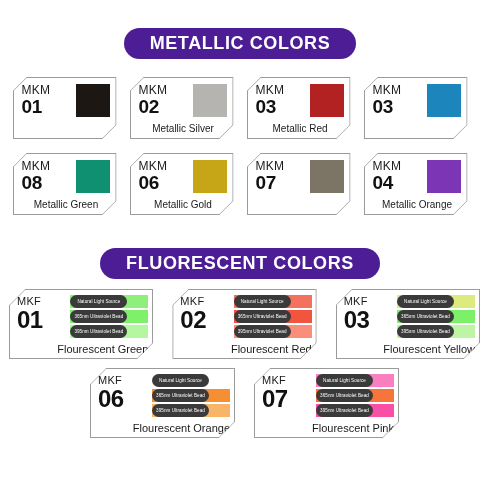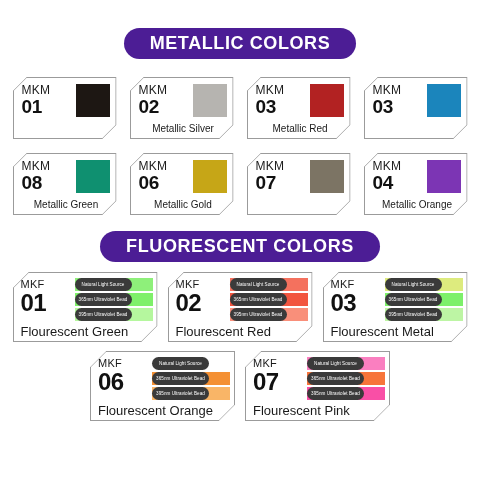--- a/index.html
+++ b/index.html
@@ -126,20 +126,21 @@
   }
   .fl-row.second { margin-top: 9px; }
 
   .fl-card {
     position: relative;
     width: 145px;
     height: 70px;
     box-sizing: border-box;
     clip-path: polygon(16px 0, 100% 0, 100% calc(100% - 16px),
                        calc(100% - 16px) 100%, 0 100%, 0 16px);
+    margin-left: 9px;
   }
   .fl-card-border {
     position: absolute;
     inset: 0;
     background: #9b9b9b;
     clip-path: polygon(16px 0, 100% 0, 100% calc(100% - 16px),
                        calc(100% - 16px) 100%, 0 100%, 0 16px);
   }
   .fl-card-inner {
     position: absolute;
@@ -209,22 +210,22 @@
     letter-spacing: 0.05px;
     display: flex;
     align-items: center;
     justify-content: center;
     padding: 0 4px;
     white-space: nowrap;
     z-index: 2;
     min-width: 57px;
   }
   .fl-name {
-    font-size: 13px;
-    text-align: left;
+    font-size: 11px;
+    text-align: right;
     color: #1a1a1a;
     line-height: 1;
     padding-bottom: 1px;
   }
 </style>
 </head>
 <body>
 
 <div class="section-header-row" style="margin-top:28px;">
   <div class="section-header">METALLIC COLORS</div>
@@ -346,21 +347,21 @@
         <div class="mk-swatch" style="background: rgb(124, 53, 180);"></div>
       </div>
       <div class="mk-name">Metallic Orange</div>
     </div>
   </div>
 
 </div>
 
 <div class="fl-section">
 
-  <div class="section-header-row" style="margin-top:16px;align-items:center;">
+  <div class="section-header-row" style="margin-top:33px;align-items:center;">
     <div class="section-header">FLUORESCENT COLORS</div>
   </div>
 
   <div class="fl-row">
 
     <div class="fl-card">
       <div class="fl-card-border"></div>
       <div class="fl-card-inner"></div>
       <div class="fl-content">
         <div class="fl-top">
@@ -423,21 +424,21 @@
               <span class="fl-pill">Natural Light Source</span>
             </div>
             <div class="fl-bar" style="background: rgb(125, 240, 106);">
               <span class="fl-pill">365nm Ultraviolet Bead</span>
             </div>
             <div class="fl-bar" style="background: rgb(189, 245, 164);">
               <span class="fl-pill">395nm Ultraviolet Bead</span>
             </div>
           </div>
         </div>
-        <div class="fl-name">Flourescent Metal</div>
+        <div class="fl-name">Flourescent Yellow</div>
       </div>
     </div>
 
   </div>
 
   <div class="fl-row second">
 
     <div class="fl-card">
       <div class="fl-card-border"></div>
       <div class="fl-card-inner"></div>

